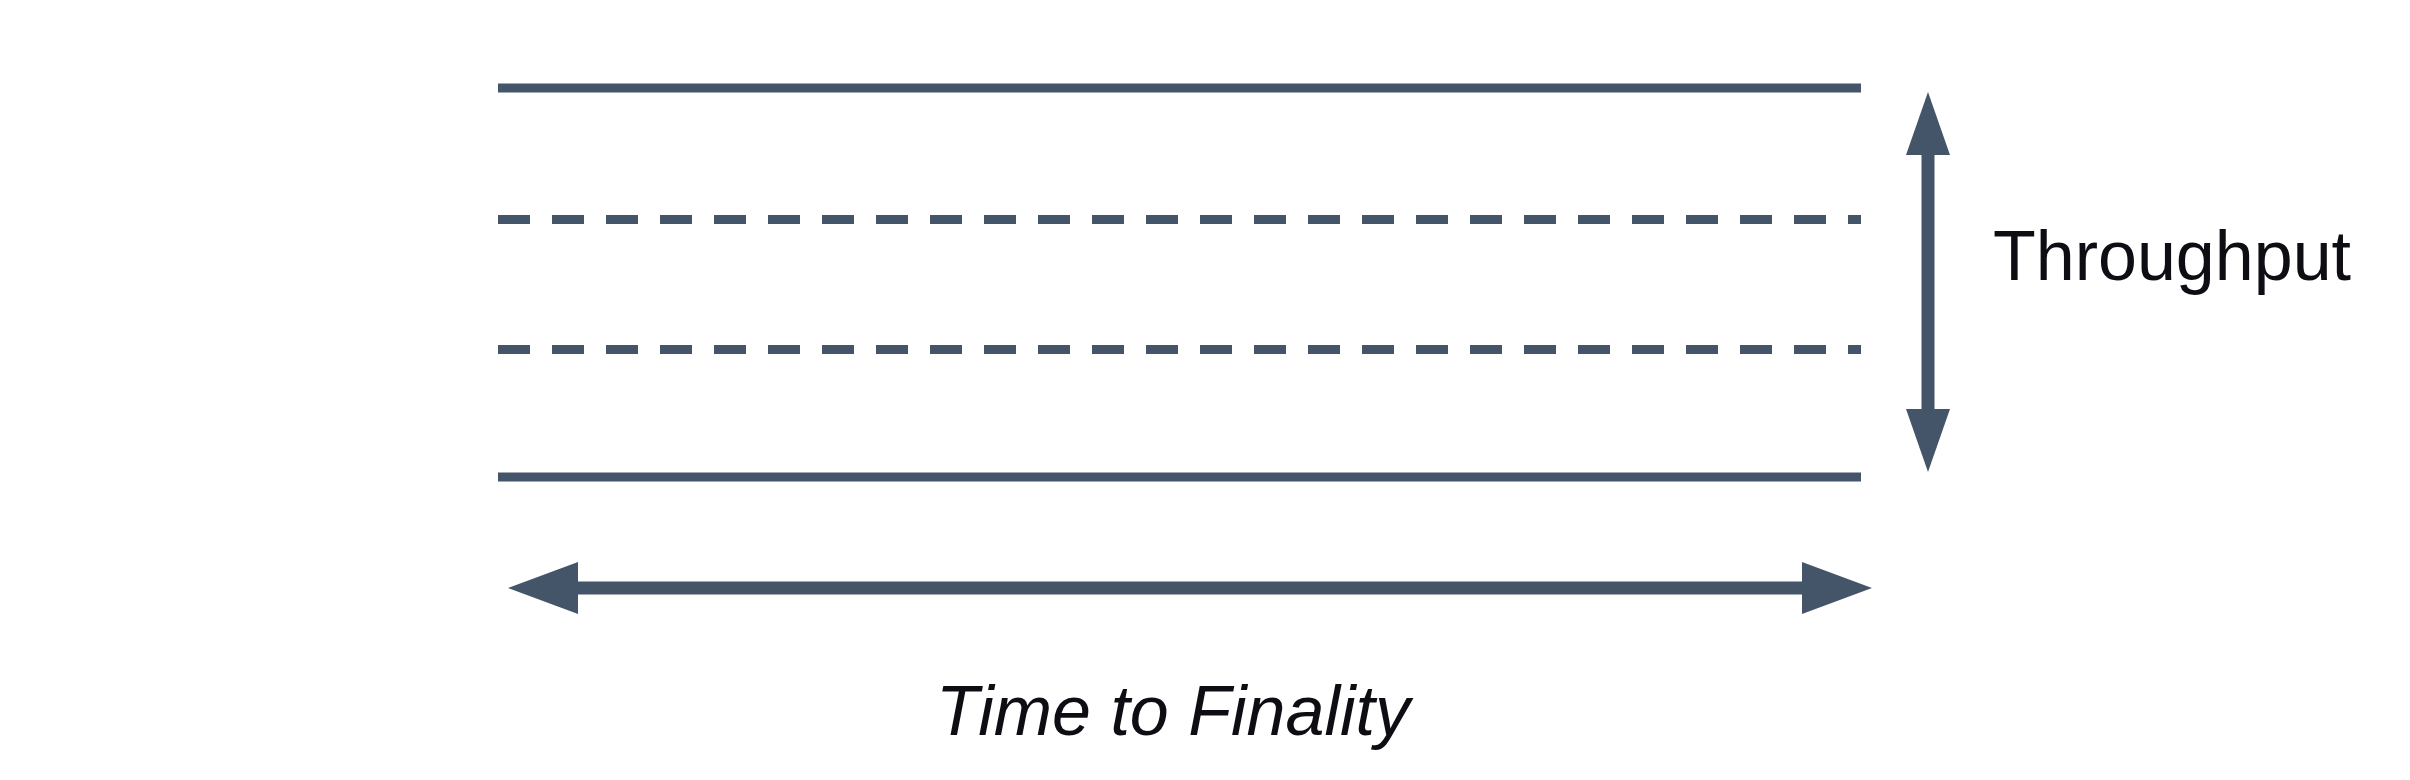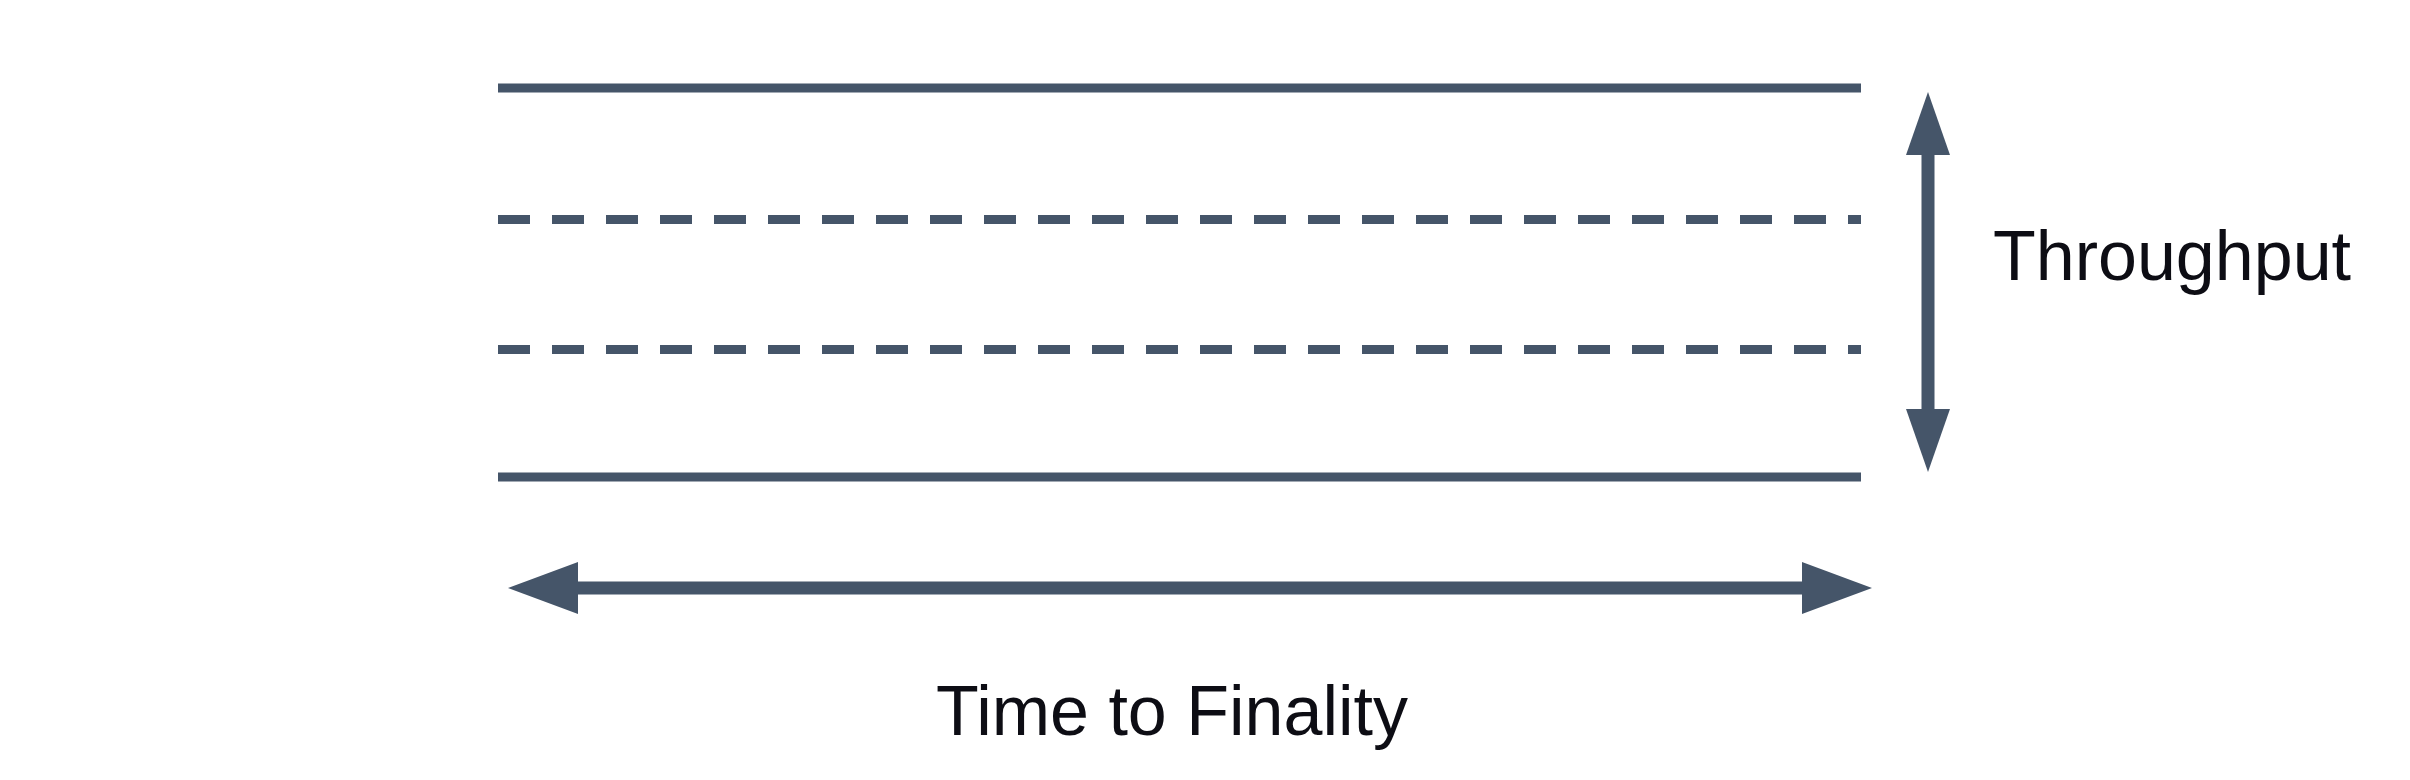--- a/index.html
+++ b/index.html
@@ -38,20 +38,21 @@
     white-space: nowrap;
     letter-spacing: 0px;
   }
   #throughput-label {
     left: 1993px;
     top: 221px;
   }
   #time-to-finality-label {
     left: 936px;
     top: 676px;
+    font-style: italic;
   }
 </style>
 </head>
 <body>
 
 <div id="diagram-root">
 
   <svg id="diagram-svg" viewBox="0 0 2410 780" xmlns="http://www.w3.org/2000/svg">
 
     <line x1="498" y1="88" x2="1861" y2="88" stroke="#455569" stroke-width="9" stroke-linecap="butt"></line>

